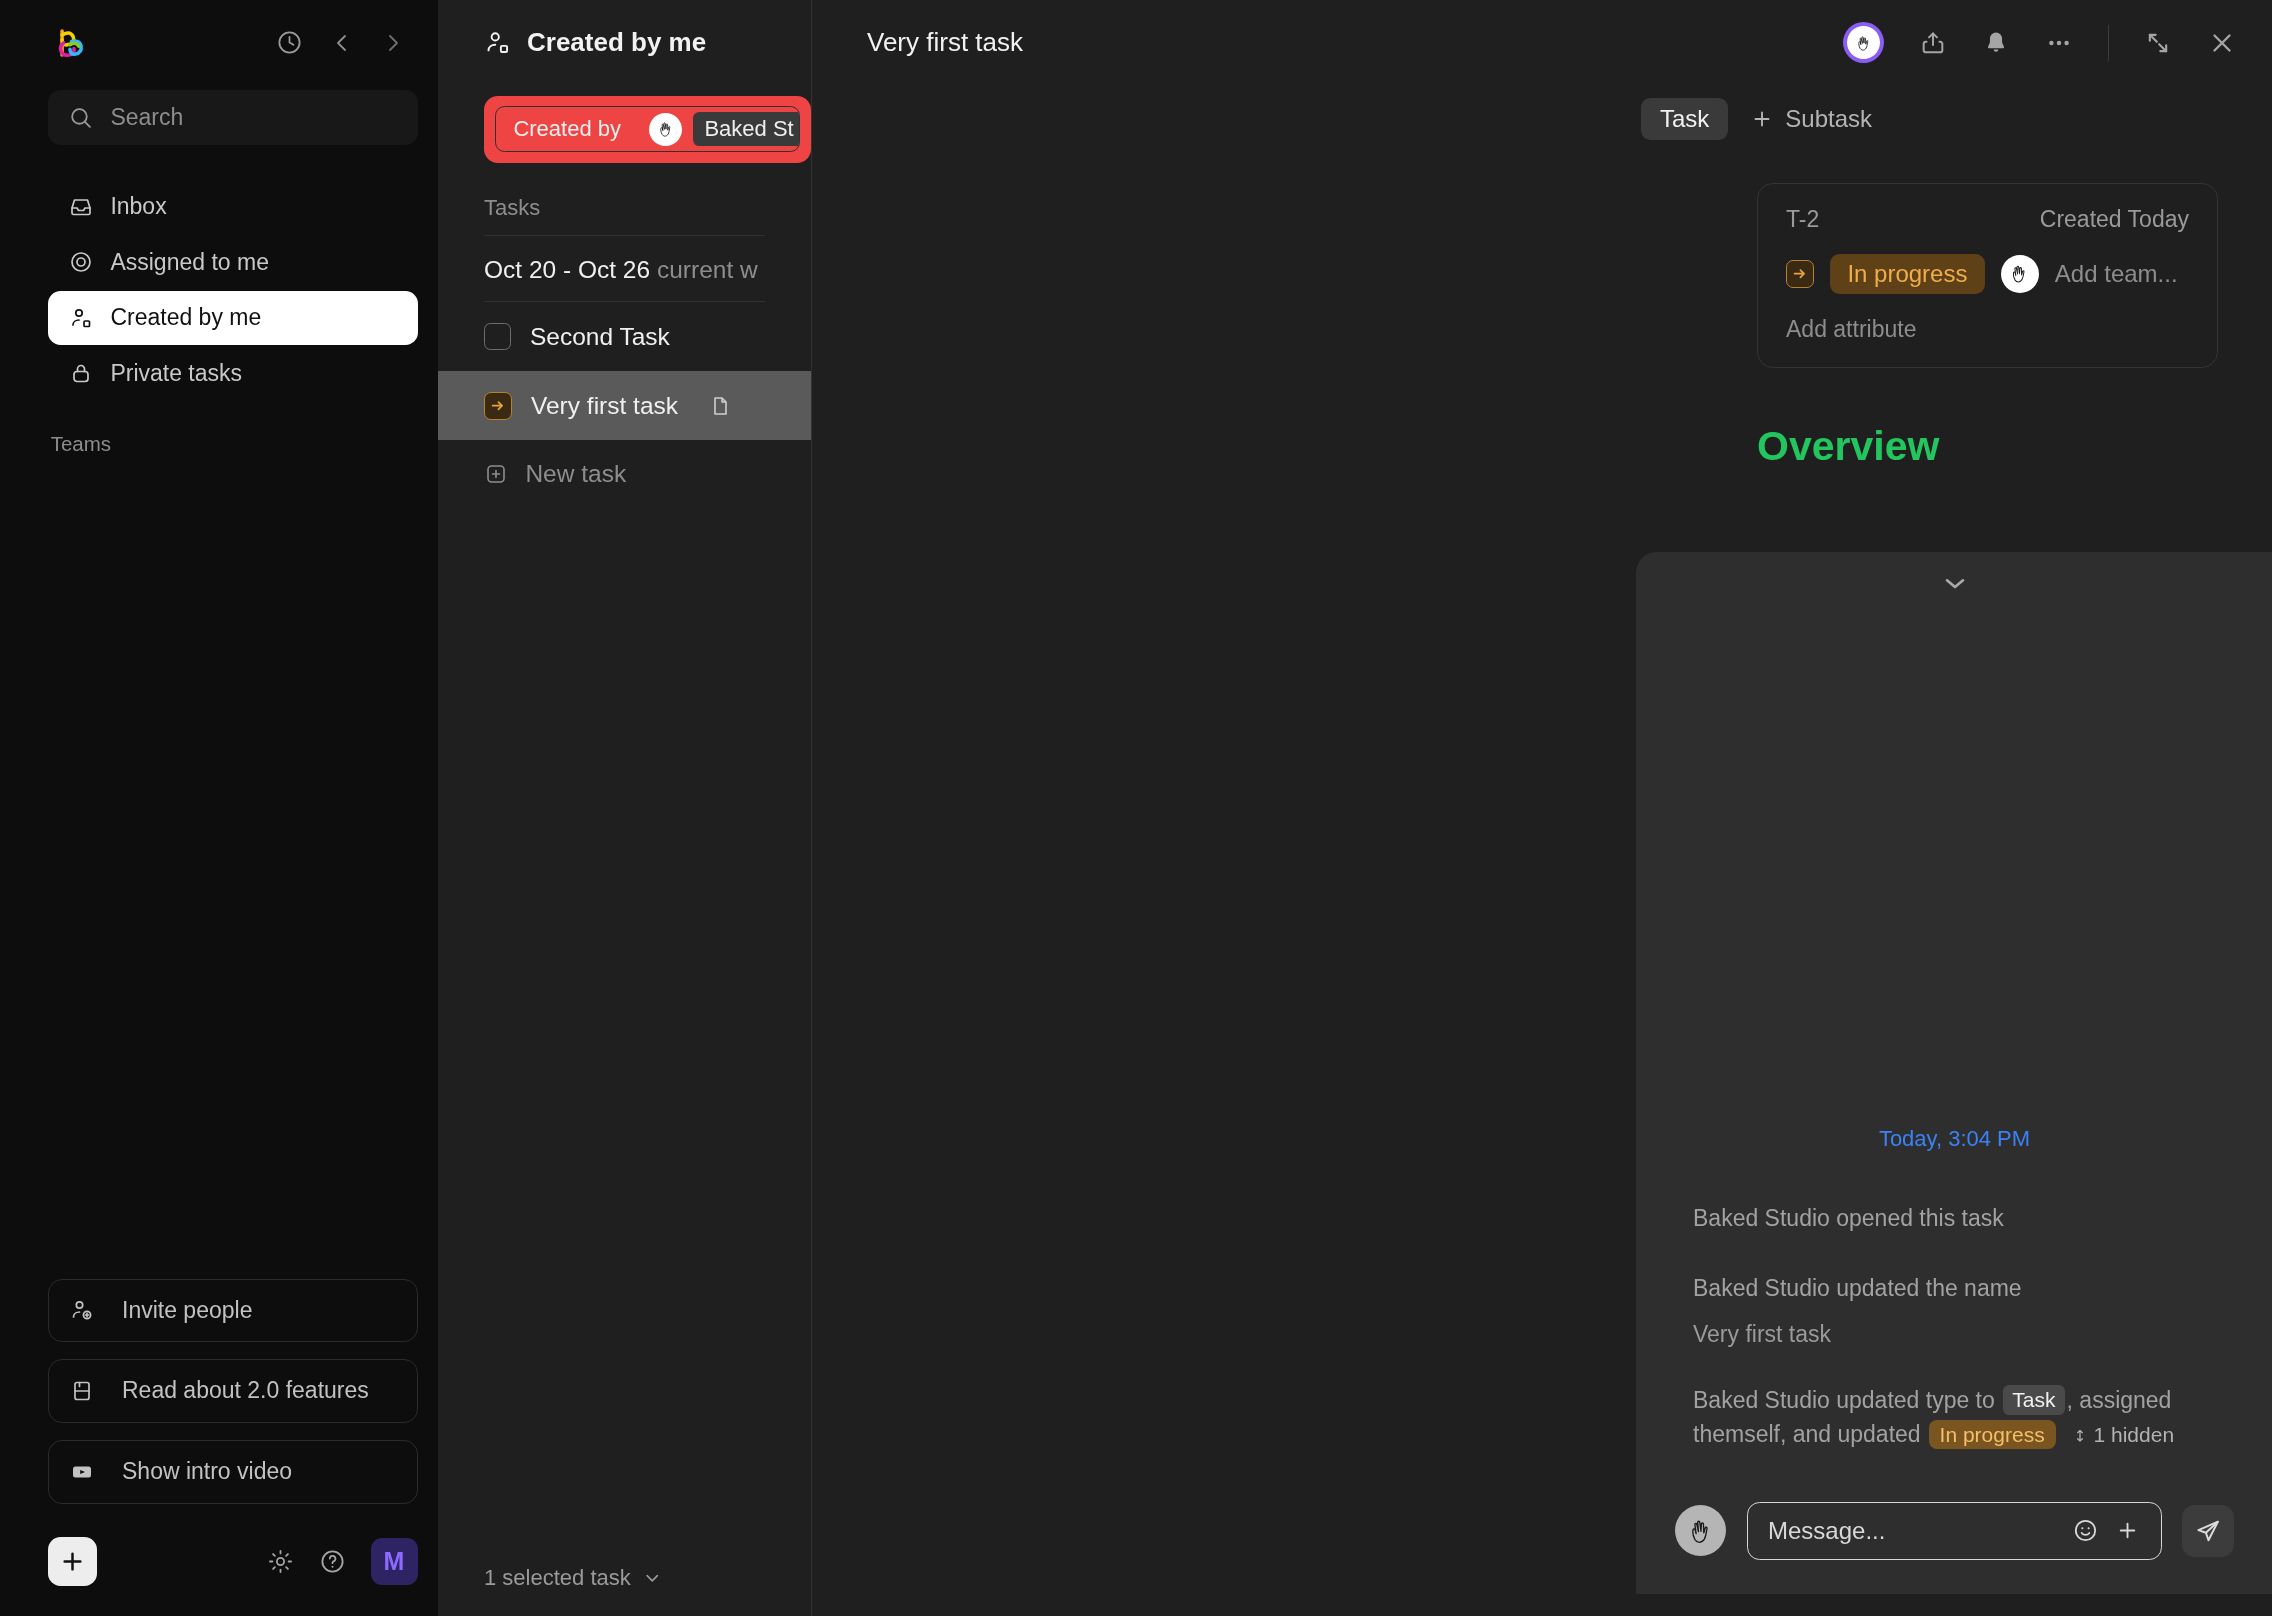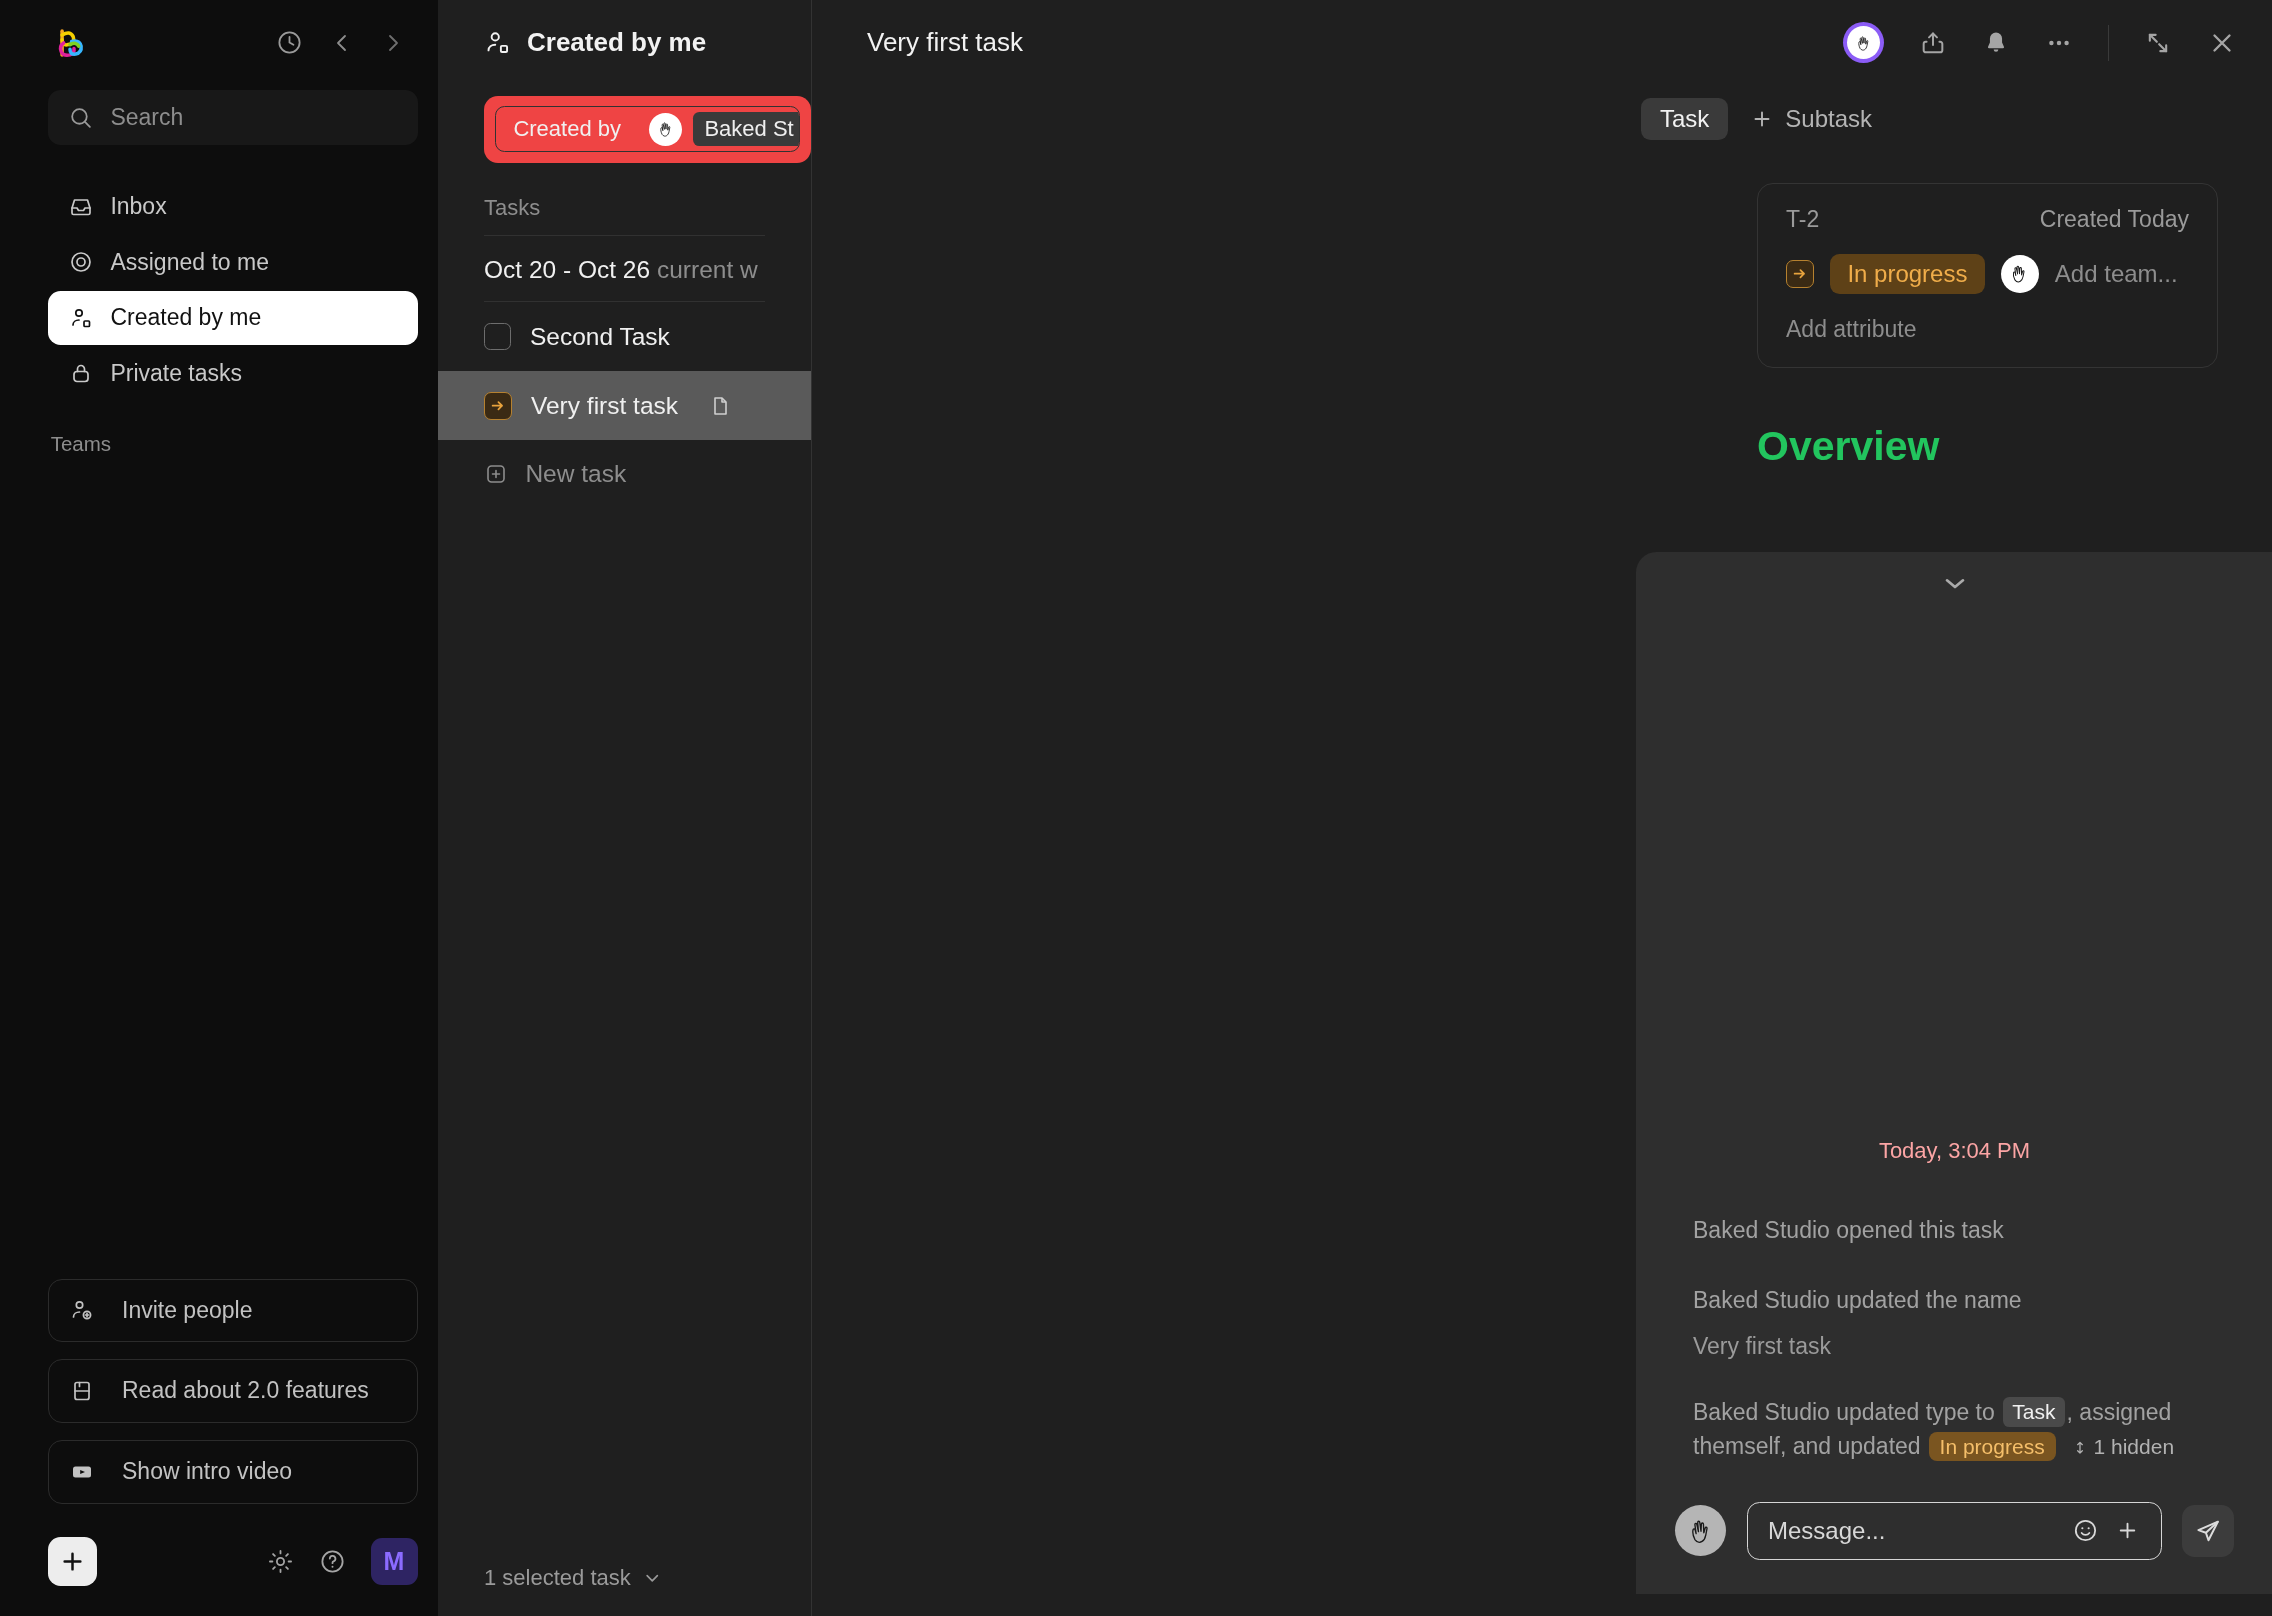--- a/index.html
+++ b/index.html
@@ -207,21 +207,21 @@
     display: flex; flex-direction: column;
   }
   .conv-collapse {
     height: 62px; display: flex; align-items: center; justify-content: center;
     color: #aaa; cursor: pointer;
   }
   .conv-body { flex: 1 1 auto; position: relative; }
   .conv-feed {
     position: absolute; left: 0; right: 0; bottom: 17.4px; padding: 0 57px;
   }
-  .feed-time { text-align: center; color: #fca5a5; font-size: 22px; margin-bottom: 49px; }
+  .feed-time { text-align: center; color: #3b82f6; font-size: 22px; margin-bottom: 49px; }
   .feed-line { color: #a2a2a2; font-size: 23px; margin-bottom: 35px; line-height: 1.5; }
   .feed-line.tight { margin-bottom: 33px; }
   .feed-sub { color: #9a9a9a; font-size: 23px; margin: -17.4px 0 35px; }
   .inline-pill-task {
     background: #4a4a4a; color: #f0f0f0; border-radius: 6.3px;
     padding: 3.2px 9.5px; font-size: 21px; margin: 0 1.6px;
   }
   .inline-pill-prog {
     background: #7a5520; color: #f5bf6a; border-radius: 8px;
     padding: 3.2px 11px; font-size: 21px; margin: 0 1.6px;
@@ -574,21 +574,21 @@
             </svg>
         </span>
       </div>
 
       <div class="conv-body">
         <div class="conv-feed">
           <div class="feed-time">Today, 3:04 PM</div>
           <div class="feed-line">Baked Studio opened this task</div>
           <div class="feed-line tight">Baked Studio updated the name</div>
           <div class="feed-sub">Very first task</div>
-          <div class="feed-line" style="margin-bottom:4px">
+          <div class="feed-line" style="margin-bottom:16px">
             <span>Baked Studio updated type to</span>
             <span class="inline-pill-task">Task</span><span>, assigned themself, and updated</span>
             <span class="inline-pill-prog">In progress</span>
             <span class="hidden-count"><svg width="16" height="17.4" viewBox="0 0 24 24" fill="none" stroke="#b2b2b2" stroke-width="1.9" stroke-linecap="round" stroke-linejoin="round" style="display:inline-block;vertical-align:-2.4px">
                   <path d="M12 4v16M8.5 7.5 12 4l3.5 3.5M8.5 16.5 12 20l3.5-3.5"></path>
                 </svg> <span>1 hidden</span></span>
           </div>
         </div>
       </div>
 

